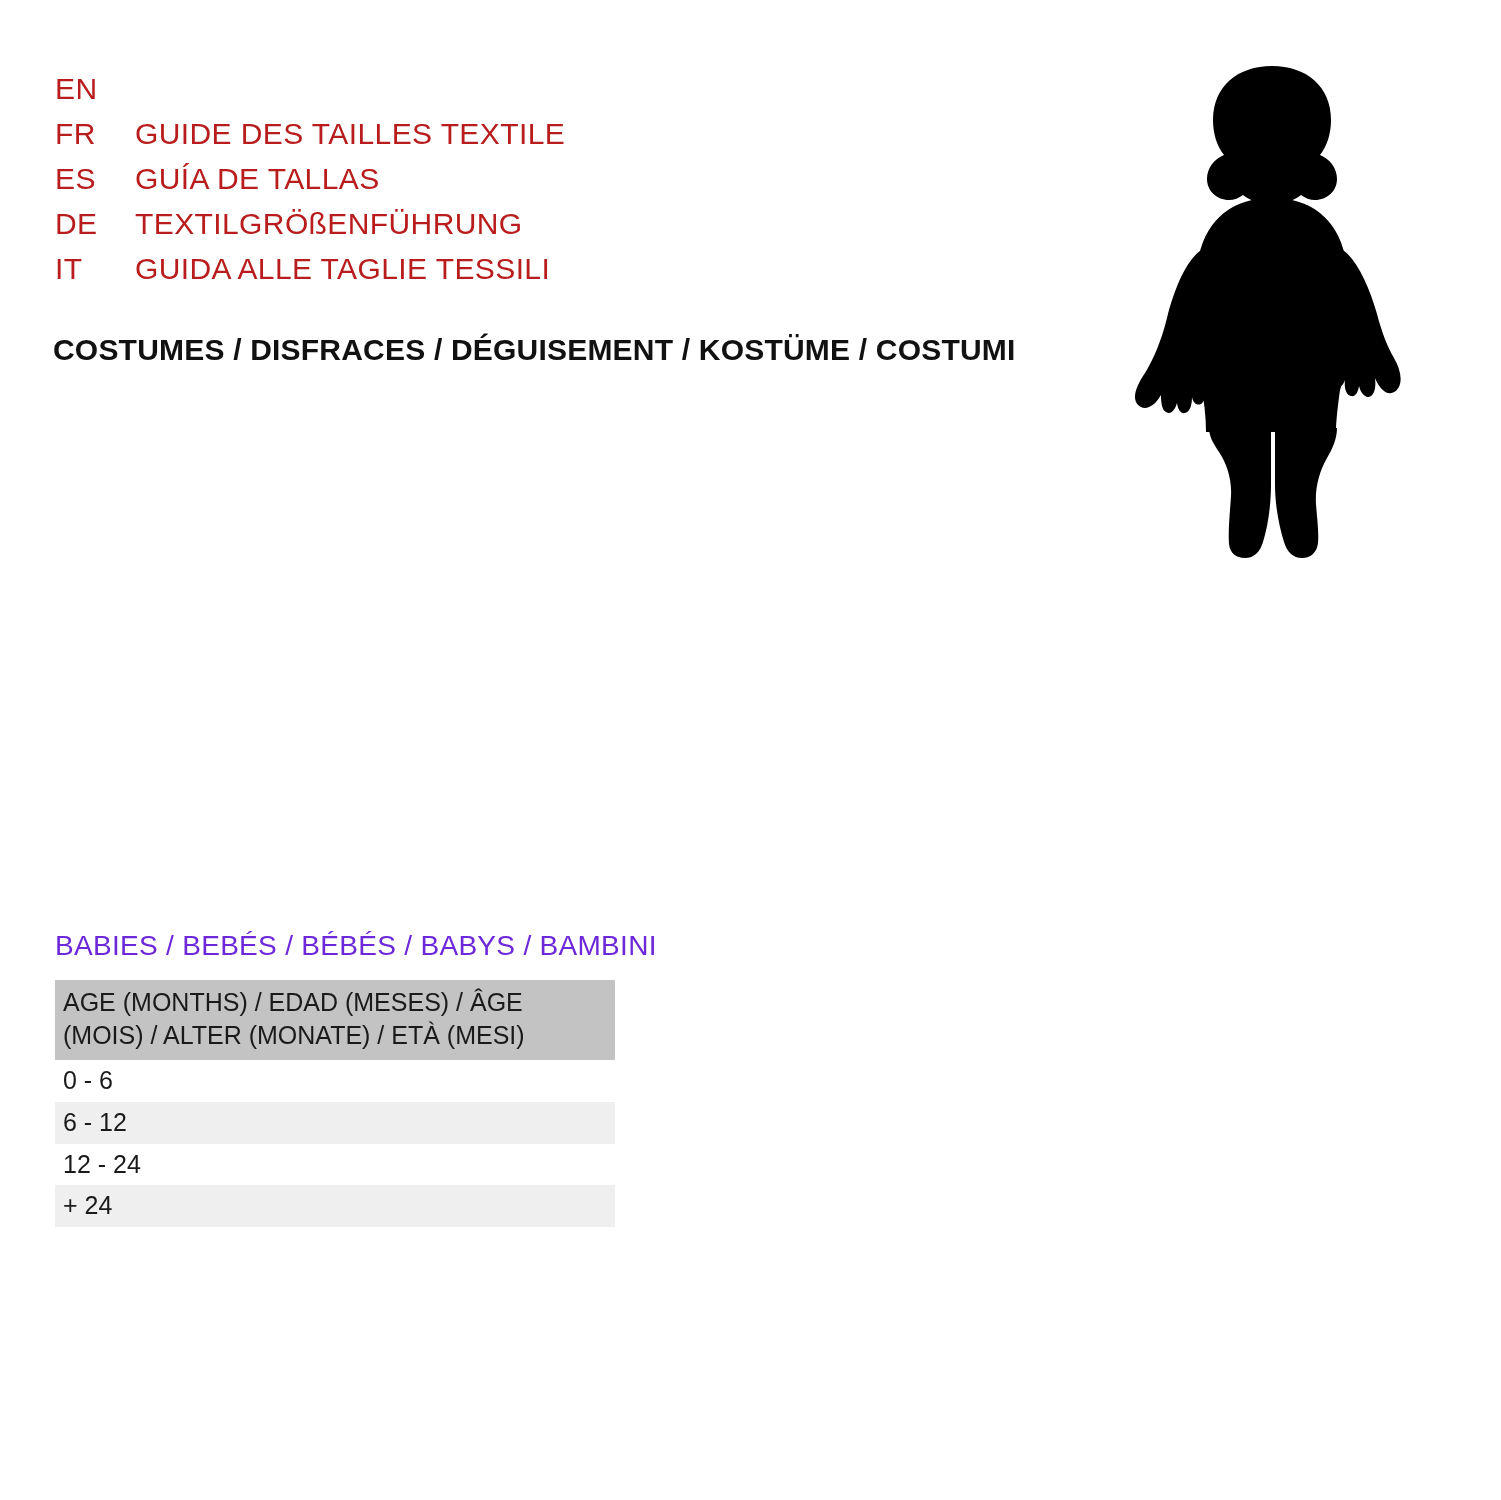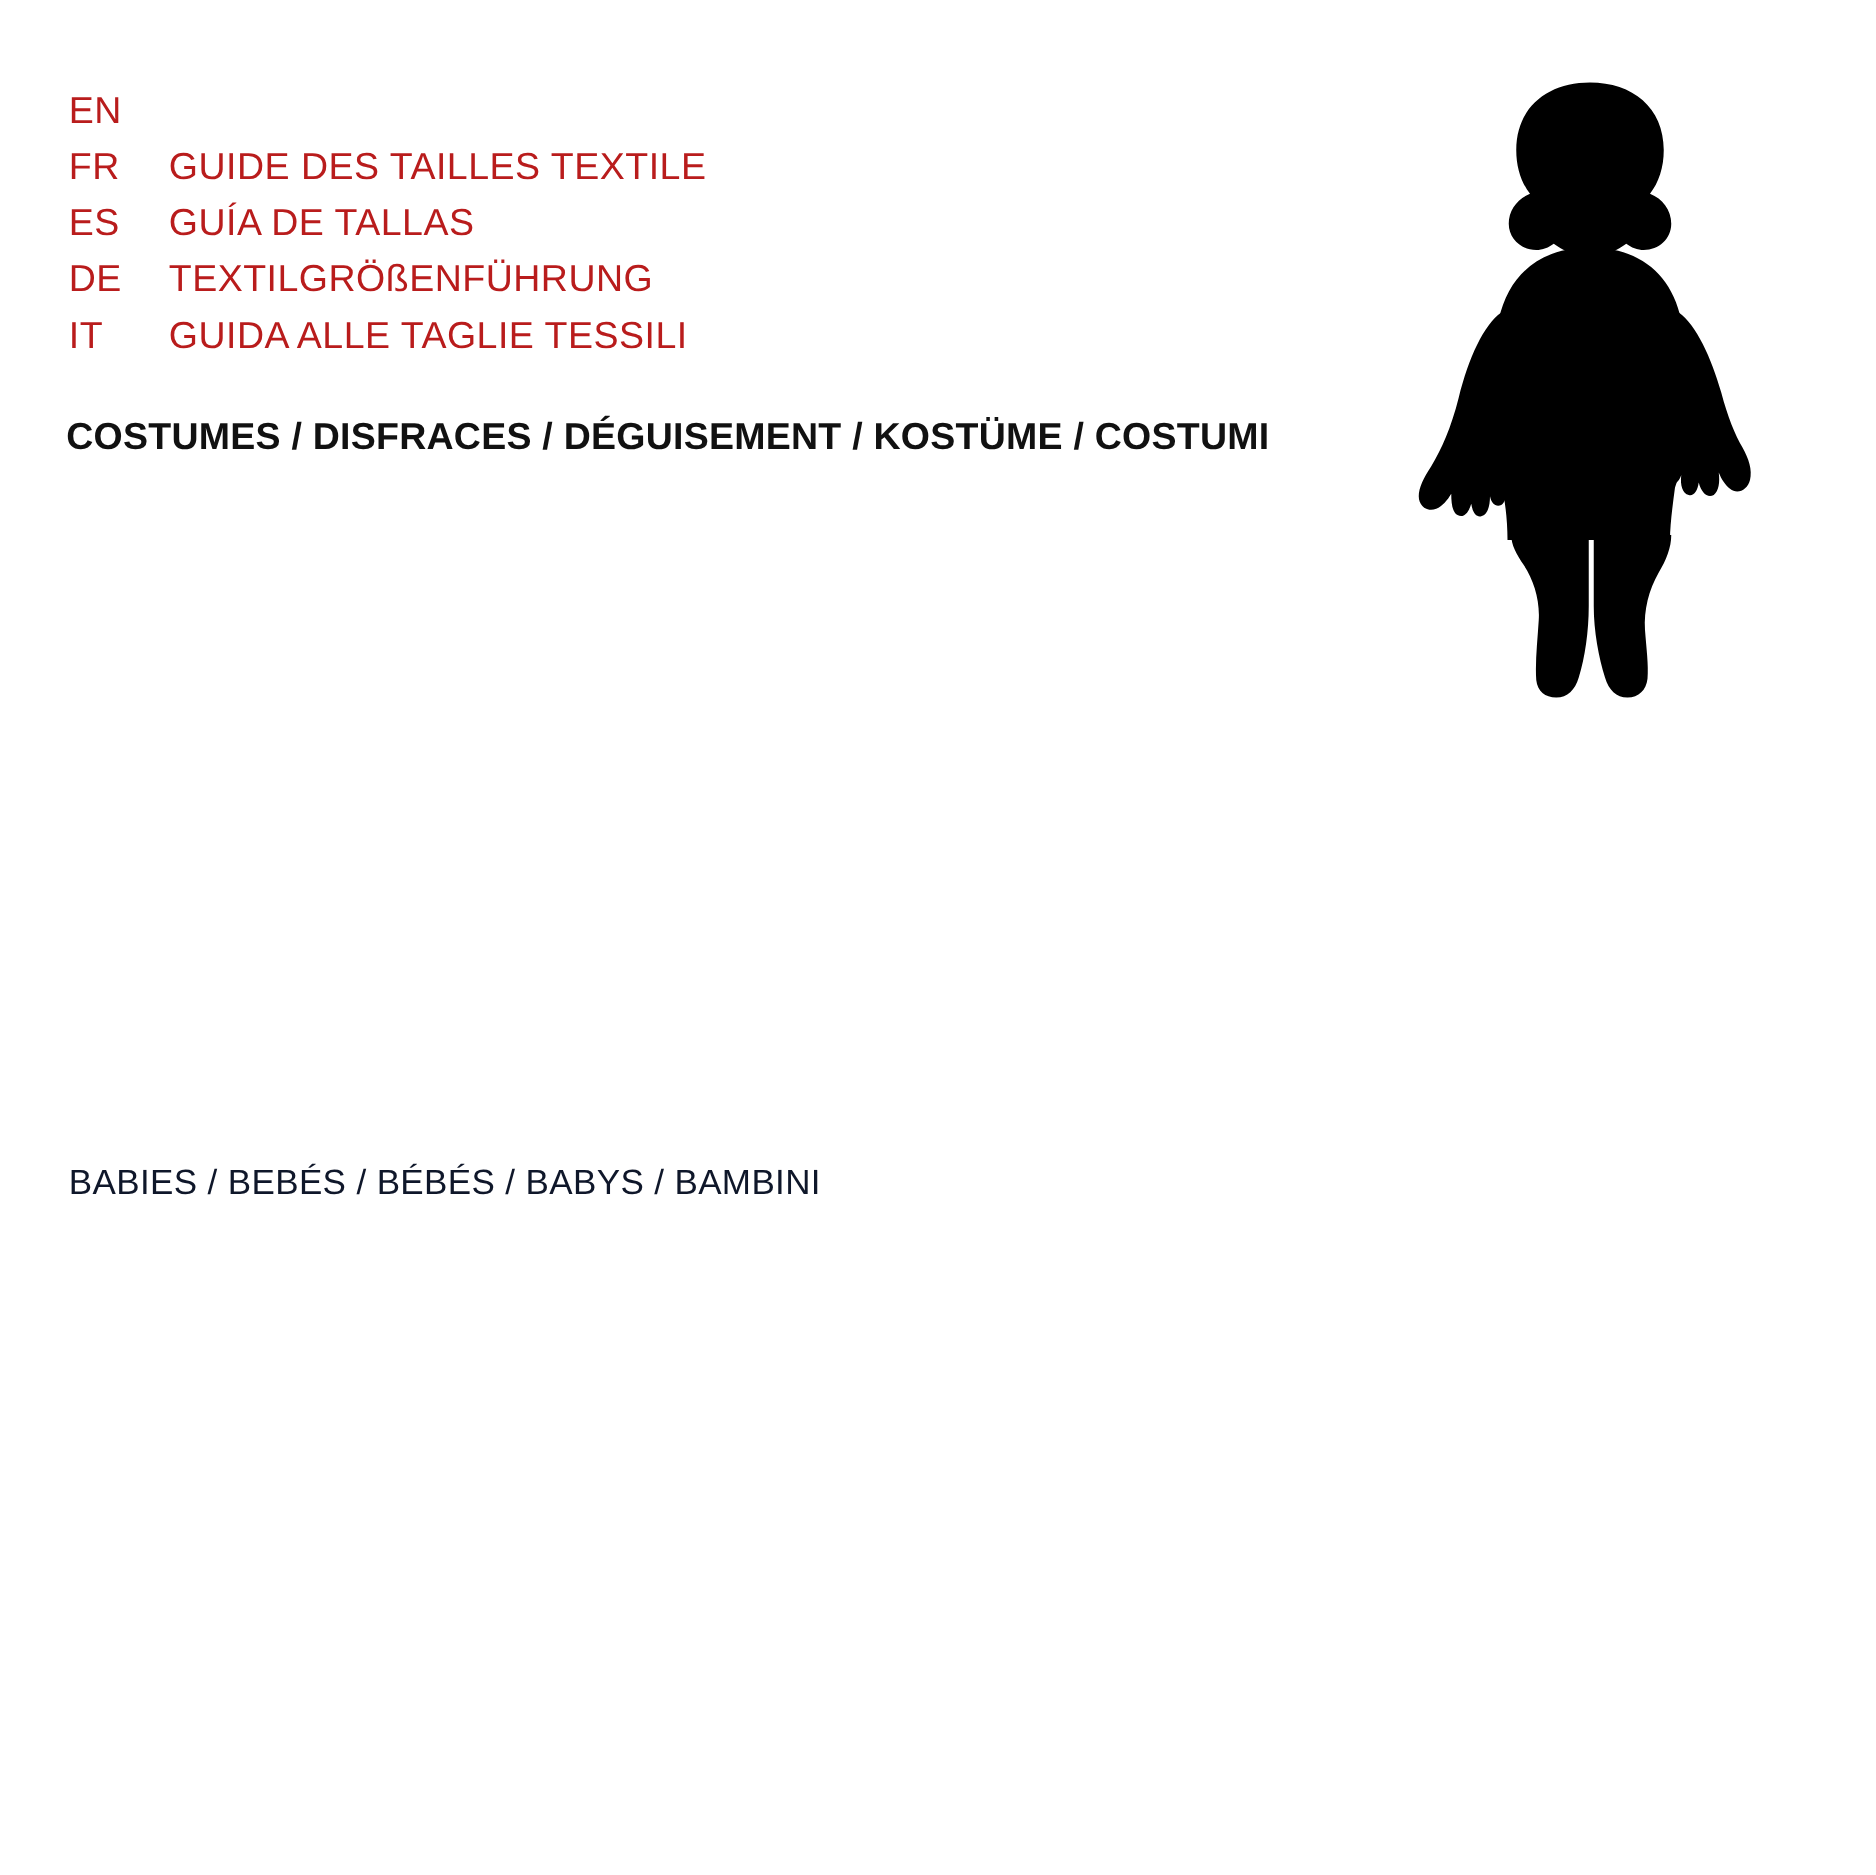--- a/index.html
+++ b/index.html
@@ -66,21 +66,21 @@
   
   .table-section {
     position: absolute;
     left: 55px;
     top: 930px;
     width: 560px;
   }
   .table-title {
     font-size: 28px;
     letter-spacing: 0.3px;
-    color: #0f172a;
+    color: #6d28d9;
     margin-bottom: 18px;
     white-space: nowrap;
     text-align: center;
   }
   table.size-table {
     border-collapse: collapse;
     width: 560px;
     table-layout: fixed;
   }
   table.size-table th {
@@ -192,13 +192,34 @@
                C212 458 214 472 213 483
                C212 492 206 498 197 498
                C188 498 182 492 179 482
                C174 466 170 445 170 425 Z"></path>
     </g>
   </svg>
 </div>
 
 <div class="table-section">
   <div class="table-title">BABIES / BEBÉS / BÉBÉS / BABYS / BAMBINI</div>
+  <table class="size-table">
+    <thead>
+      <tr>
+        <th>AGE (MONTHS) / EDAD (MESES) / ÂGE (MOIS) / ALTER (MONATE) / ETÀ (MESI)</th>
+      </tr>
+    </thead>
+    <tbody>
+      <tr class="row-even">
+        <td>0 - 6</td>
+      </tr>
+      <tr class="row-odd">
+        <td>6 - 12</td>
+      </tr>
+      <tr class="row-even">
+        <td>12 - 24</td>
+      </tr>
+      <tr class="row-odd">
+        <td>+ 24</td>
+      </tr>
+    </tbody>
+  </table>
 </div>
 
 </body></html>

